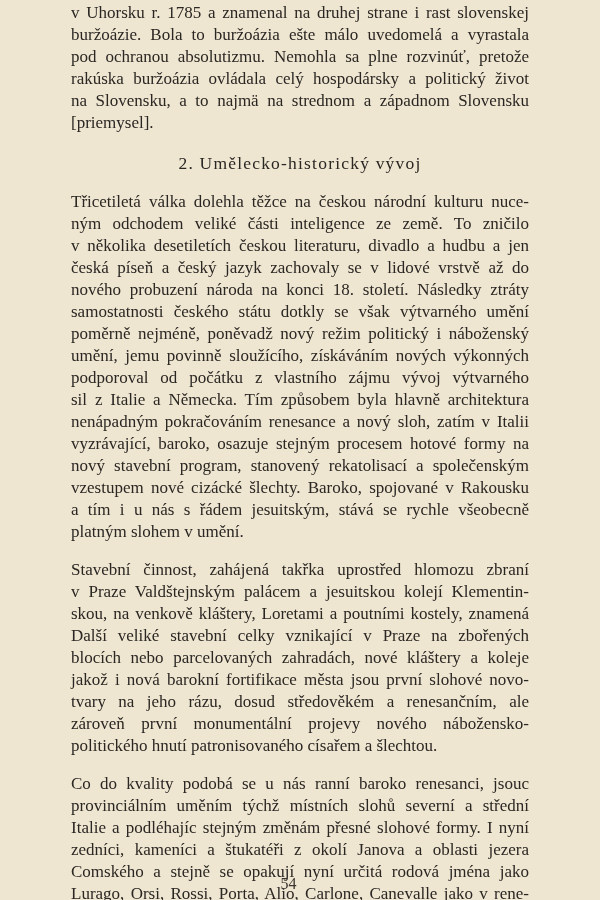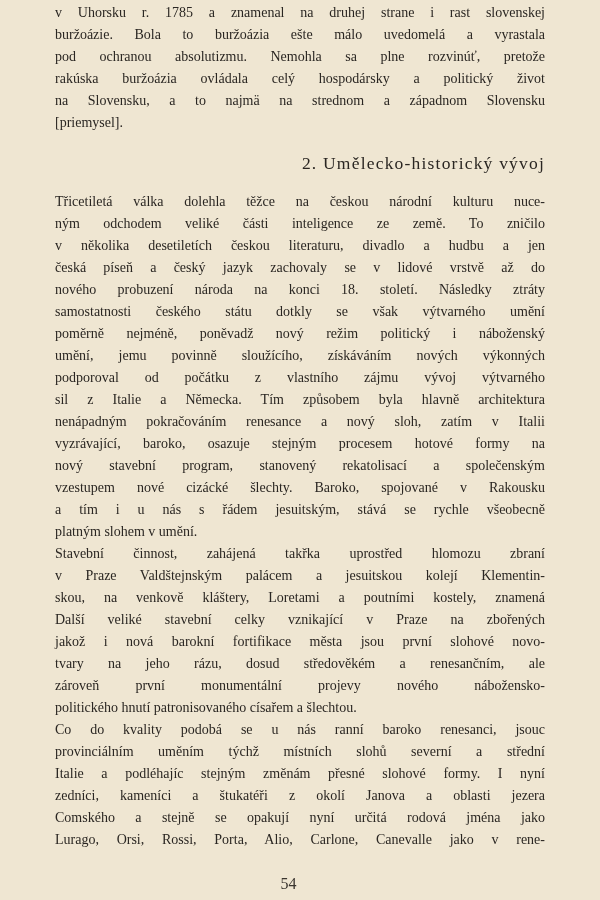--- a/index.html
+++ b/index.html
@@ -15,22 +15,22 @@
     font-family: "Liberation Serif", "DejaVu Serif", serif;
     color: #2a2622;
   }
   .page {
     position: absolute;
     left: 55px;
     top: 0px;
     width: 490px;
   }
   .para {
-    margin: 0;
-    font-size: 14px;
+    margin: 16px;
+    font-size: 17px;
     line-height: 22px;
     text-align: justify;
     text-align-last: left;
   }
   .line {
     display: block;
     text-align: justify;
     text-align-last: justify;
     white-space: nowrap;
     height: 22px;
@@ -62,21 +62,21 @@
 <div class="page">
   <div class="para" style="margin-top:2px;">
     <span class="line">v Uhorsku r. 1785 a znamenal na druhej strane i rast slovenskej</span>
     <span class="line">buržoázie. Bola to buržoázia ešte málo uvedomelá a vyrastala</span>
     <span class="line">pod ochranou absolutizmu. Nemohla sa plne rozvinúť, pretože</span>
     <span class="line">rakúska buržoázia ovládala celý hospodársky a politický život</span>
     <span class="line">na Slovensku, a to najmä na strednom a západnom Slovensku</span>
     <span class="line last">[priemysel].</span>
   </div>
 
-  <div class="heading" style="margin-top:18px;margin-bottom:17px;text-align:right;">2. Umělecko-historický vývoj</div>
+  <div class="heading" style="margin-top:18px;margin-bottom:17px;">2. Umělecko-historický vývoj</div>
 
   <div class="para">
     <span class="line">Třicetiletá válka dolehla těžce na českou národní kulturu nuce-</span>
     <span class="line">ným odchodem veliké části inteligence ze země. To zničilo</span>
     <span class="line">v několika desetiletích českou literaturu, divadlo a hudbu a jen</span>
     <span class="line">česká píseň a český jazyk zachovaly se v lidové vrstvě až do</span>
     <span class="line">nového probuzení národa na konci 18. století. Následky ztráty</span>
     <span class="line">samostatnosti českého státu dotkly se však výtvarného umění</span>
     <span class="line">poměrně nejméně, poněvadž nový režim politický i náboženský</span>
     <span class="line">umění, jemu povinně sloužícího, získáváním nových výkonných</span>
@@ -88,20 +88,21 @@
     <span class="line">vzestupem nové cizácké šlechty. Baroko, spojované v Rakousku</span>
     <span class="line">a tím i u nás s řádem jesuitským, stává se rychle všeobecně</span>
     <span class="line last">platným slohem v umění.</span>
   </div>
 
   <div class="para">
     <span class="line">Stavební činnost, zahájená takřka uprostřed hlomozu zbraní</span>
     <span class="line">v Praze Valdštejnským palácem a jesuitskou kolejí Klementin-</span>
     <span class="line">skou, na venkově kláštery, Loretami a poutními kostely, znamená</span>
     <span class="line">Další veliké stavební celky vznikající v Praze na zbořených</span>
+    <span class="line">blocích nebo parcelovaných zahradách, nové kláštery a koleje</span>
     <span class="line">jakož i nová barokní fortifikace města jsou první slohové novo-</span>
     <span class="line">tvary na jeho rázu, dosud středověkém a renesančním, ale</span>
     <span class="line">zároveň první monumentální projevy nového nábožensko-</span>
     <span class="line last">politického hnutí patronisovaného císařem a šlechtou.</span>
   </div>
 
   <div class="para">
     <span class="line">Co do kvality podobá se u nás ranní baroko renesanci, jsouc</span>
     <span class="line">provinciálním uměním týchž místních slohů severní a střední</span>
     <span class="line">Italie a podléhajíc stejným změnám přesné slohové formy. I nyní</span>

